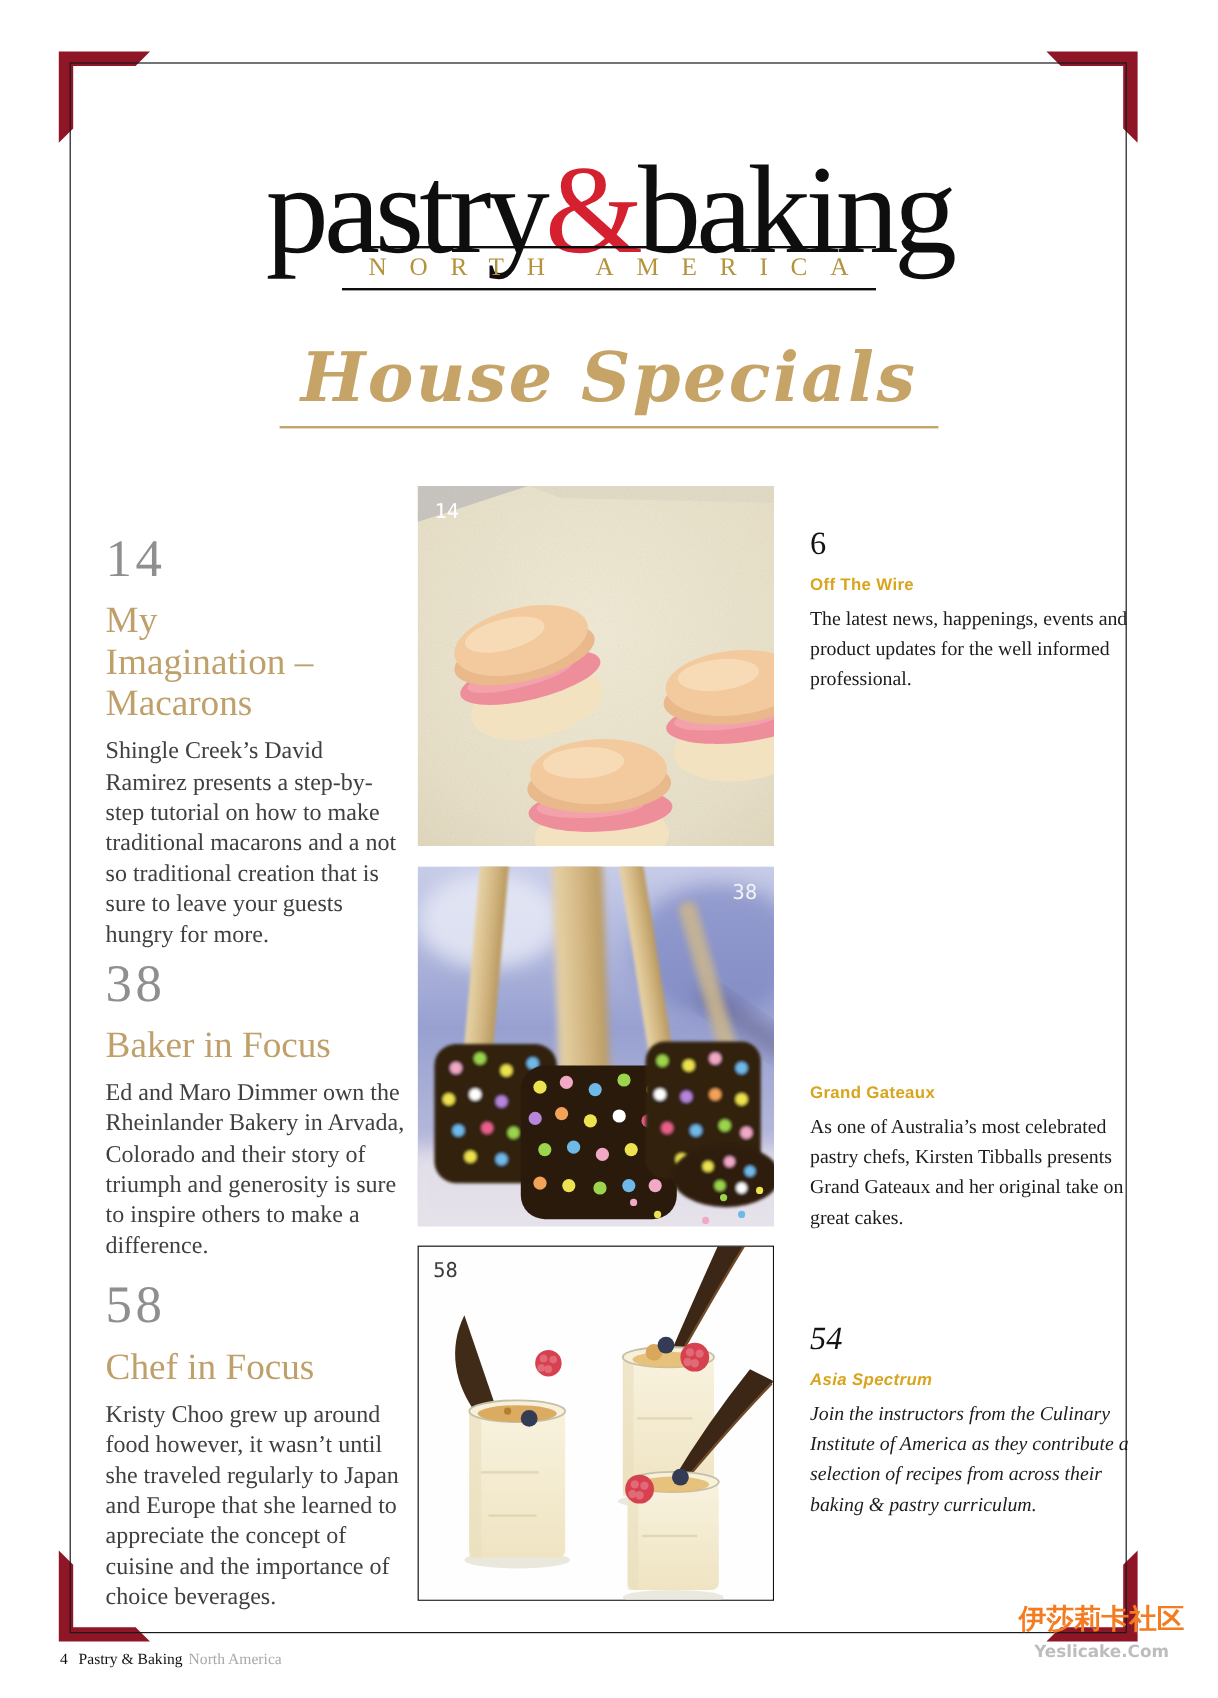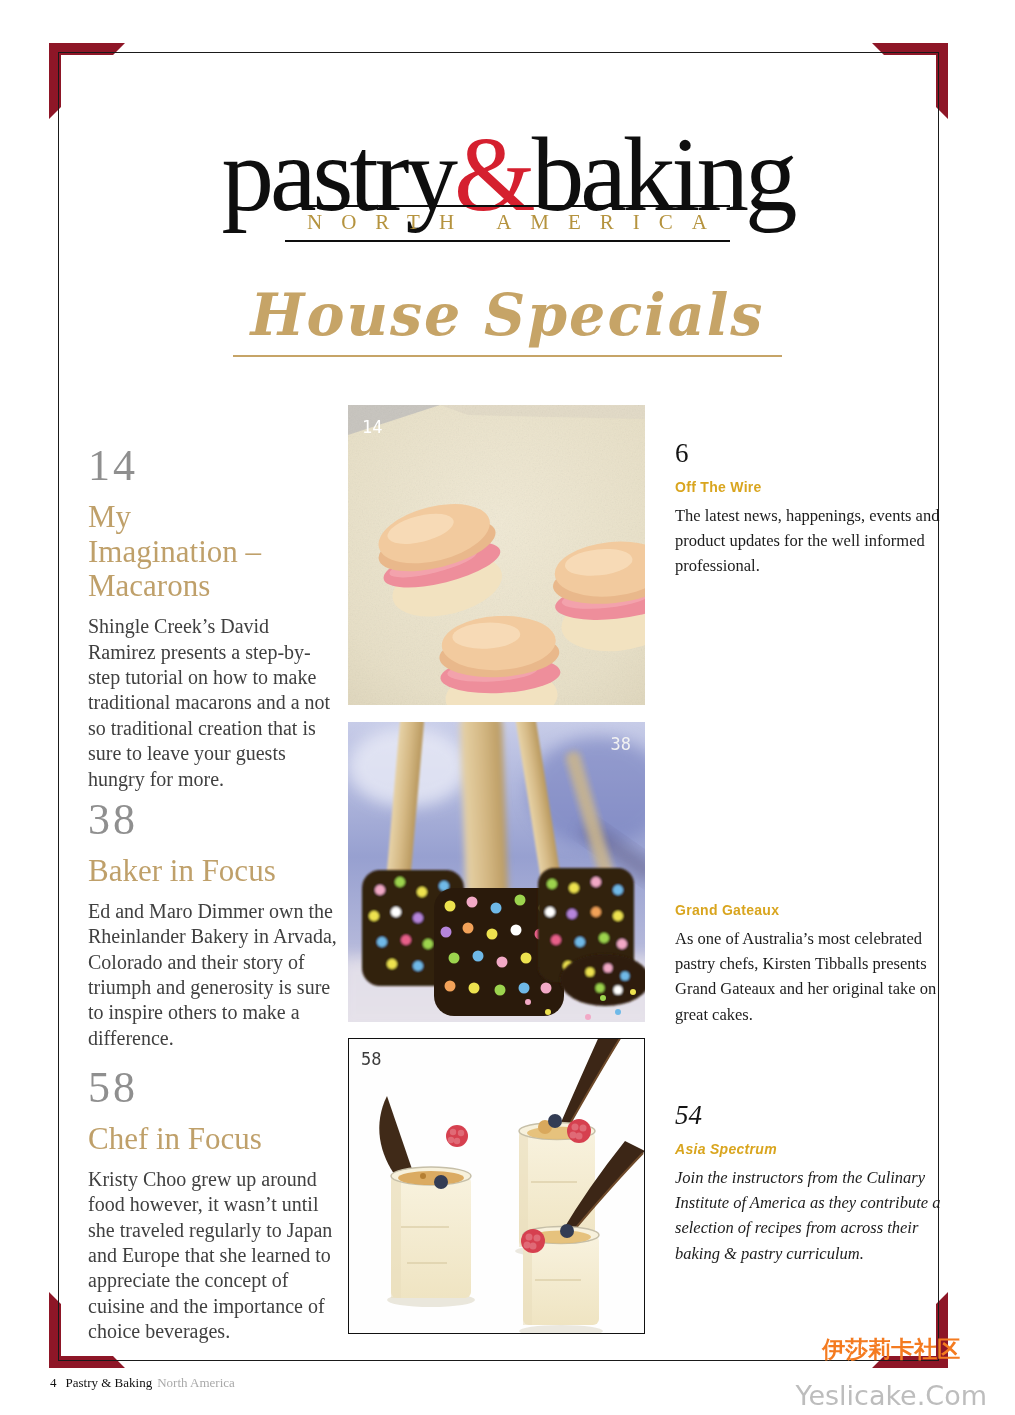--- a/index.html
+++ b/index.html
@@ -61,21 +61,21 @@
   #photo3 .photo-label{left:12px;top:12px;color:#3c3c3c;}
 
   
   .footer{position:absolute;left:50px;top:1375px;font-size:13px;color:#111;}
   .footer .pg{margin-right:9px;}
   .footer .mag{margin-right:5px;}
   .footer .region{color:#a9a9a9;}
   .watermark{position:absolute;right:28px;top:1334px;text-align:center;
              font-family:"DejaVu Sans",sans-serif;}
   .wm-cn{font-size:23px;font-weight:700;color:var(--watermark-orange,#f47b20);}
-  .wm-en{font-size:27px;color:#bdbdbd;margin-top:15px;}
+  .wm-en{font-size:14px;color:#bdbdbd;margin-top:4px;font-weight:bold;}
 </style>
 </head>
 <body>
 
 <div class="page">
 
   <svg class="corner tl" viewBox="0 0 92 92">
     <polygon points="5,5 81,5 69,17 17,17 17,69 5,81" style="fill:var(--accent-red,#8e1627)"></polygon>
   </svg>
   <svg class="corner tr" viewBox="0 0 92 92">

